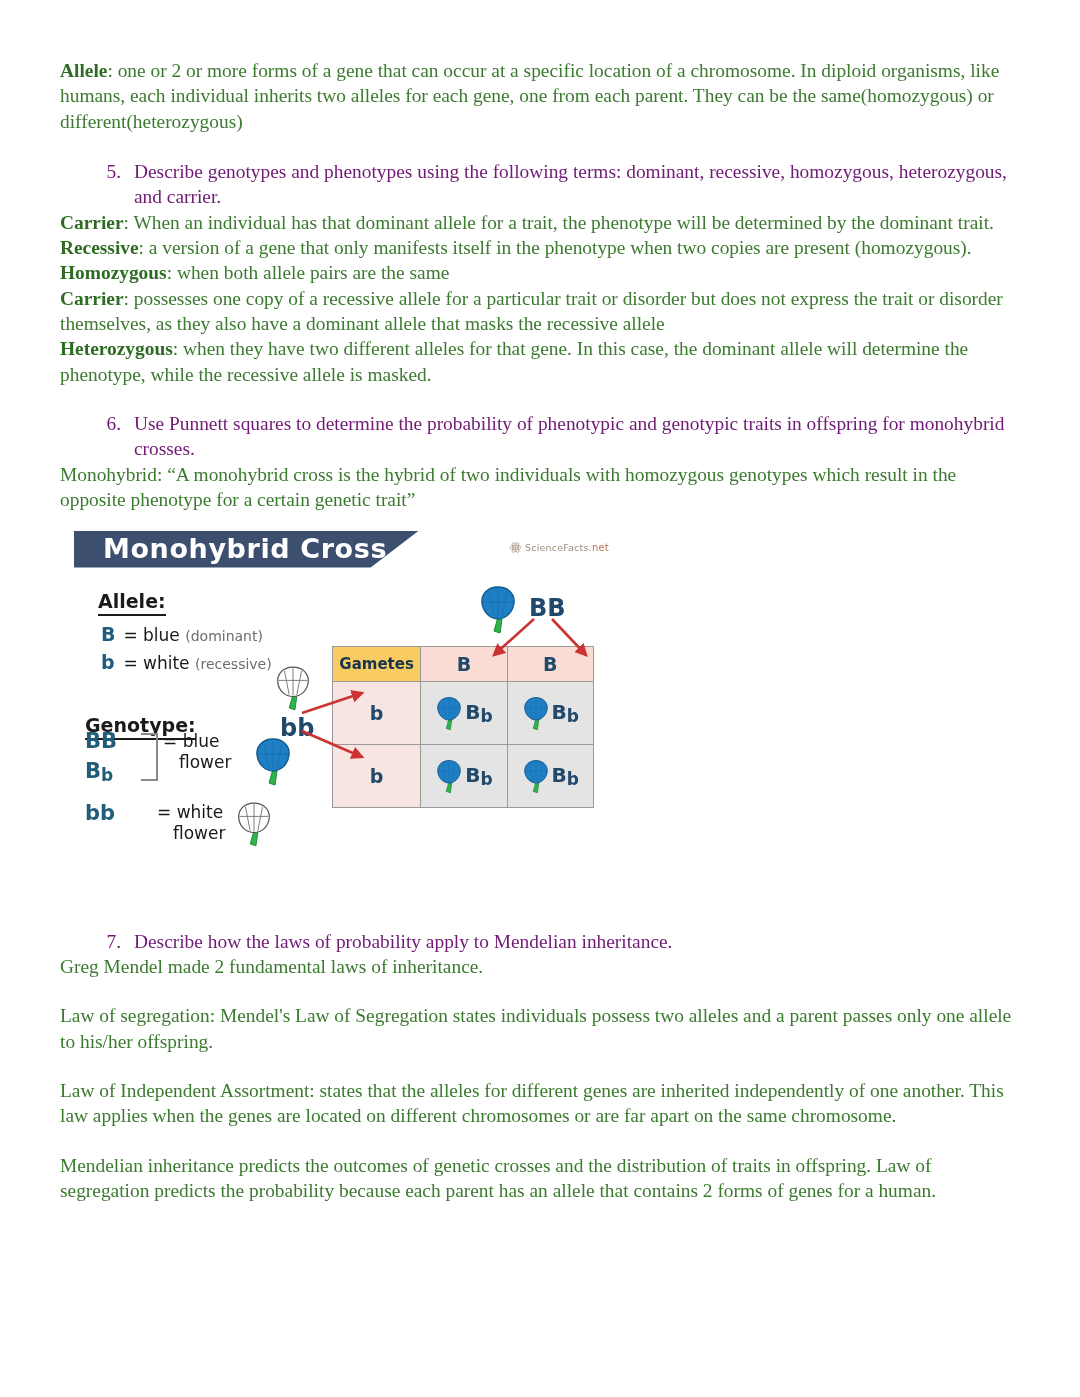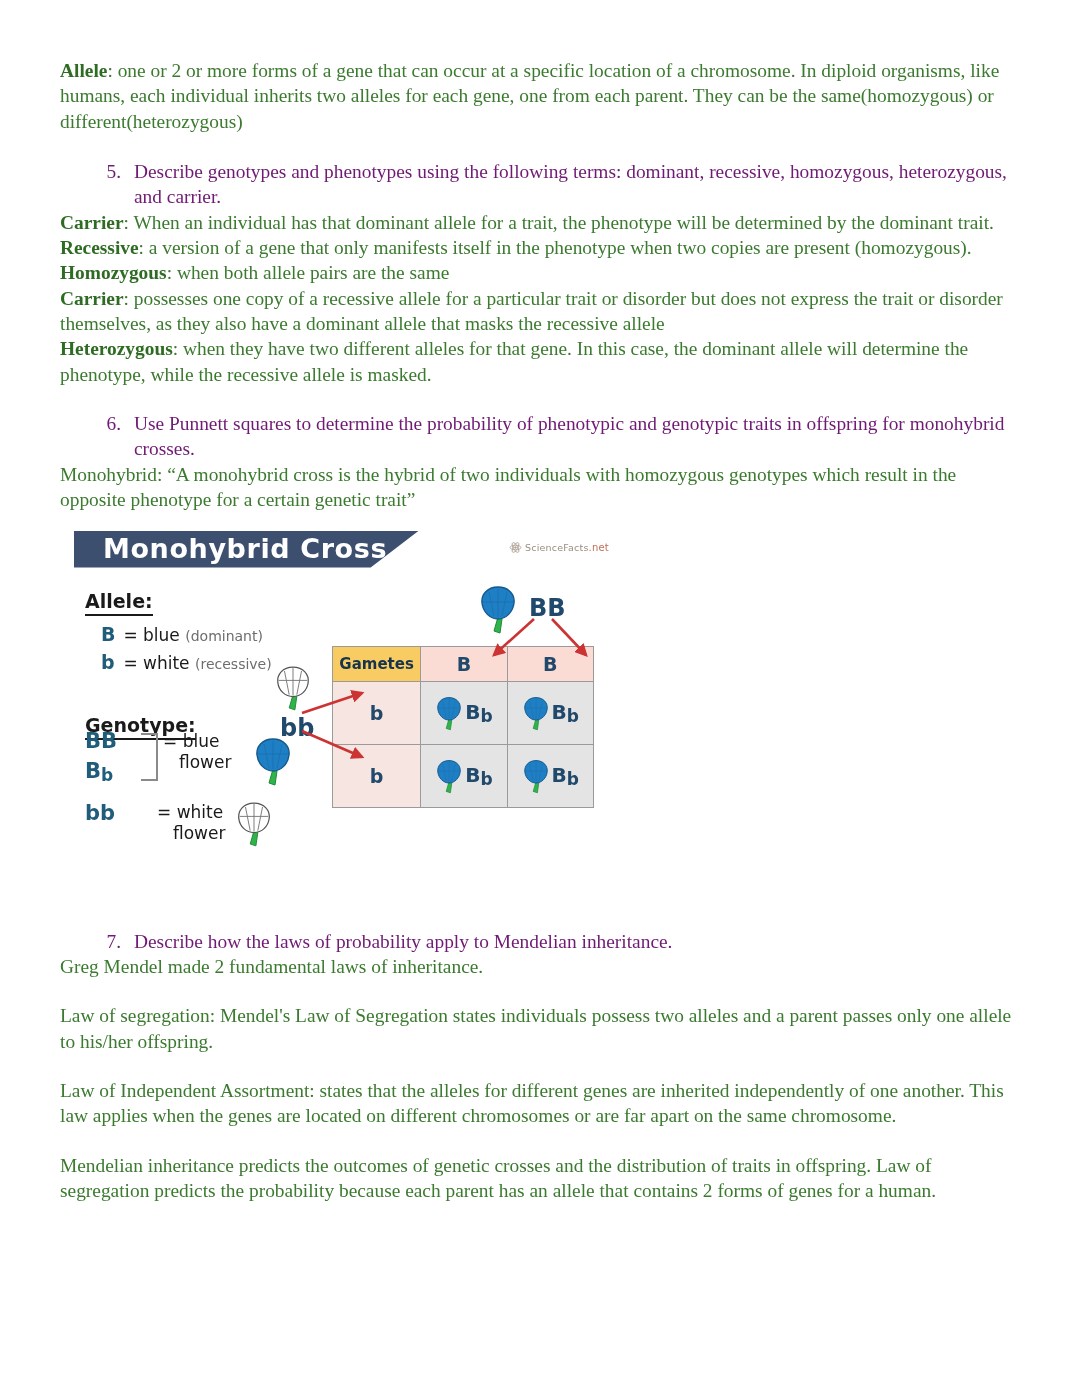--- a/index.html
+++ b/index.html
@@ -96,21 +96,21 @@
 
   .legend-title {
     position: absolute;
     color: #1a1a1a;
     font-size: 19px;
     font-weight: bold;
     border-bottom: 2.4px solid #1a1a1a;
     padding-bottom: 2px;
     font-family: "DejaVu Sans", "Liberation Sans", sans-serif;
   }
-  #allele-title { left: 11px; top: 63px; text-align: right; }
+  #allele-title { left: 24px; top: 63px; text-align: right; }
   #genotype-title { left: 11px; top: 187px; }
 
   .allele-row {
     position: absolute;
     left: 27px;
     font-size: 17px;
     color: #1a1a1a;
     font-family: "DejaVu Sans", "Liberation Sans", sans-serif;
     white-space: nowrap;
   }

